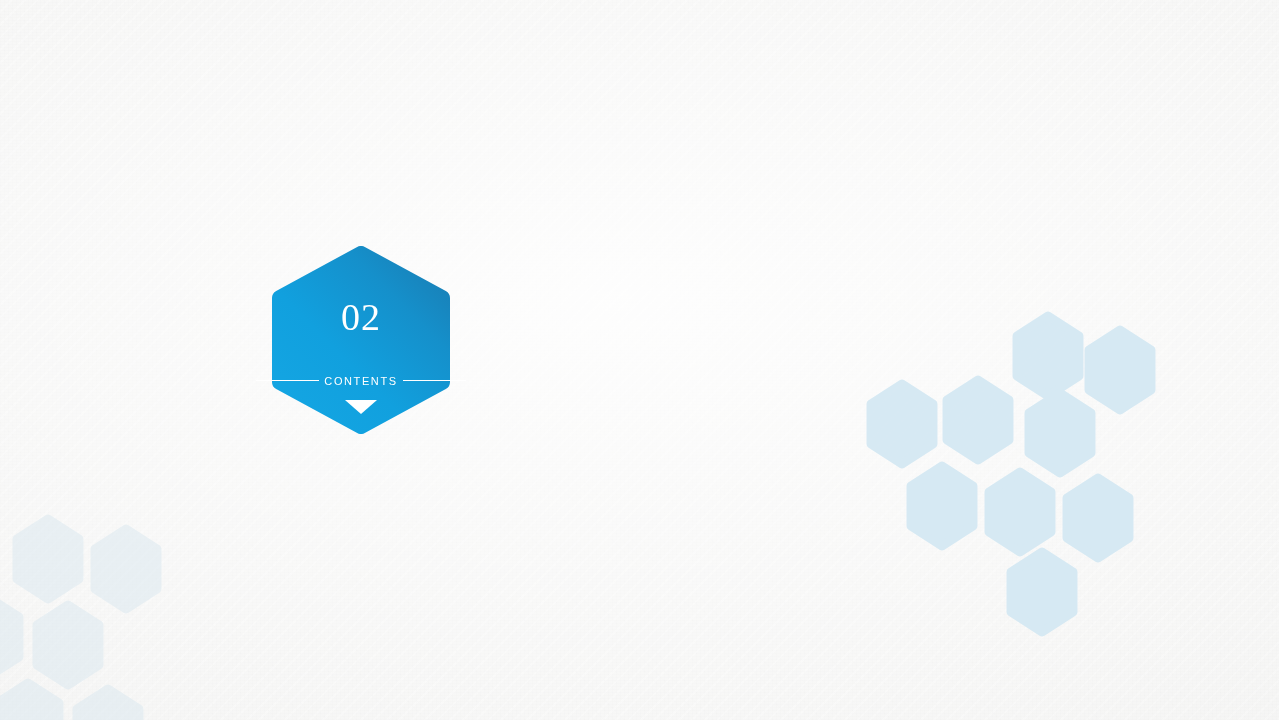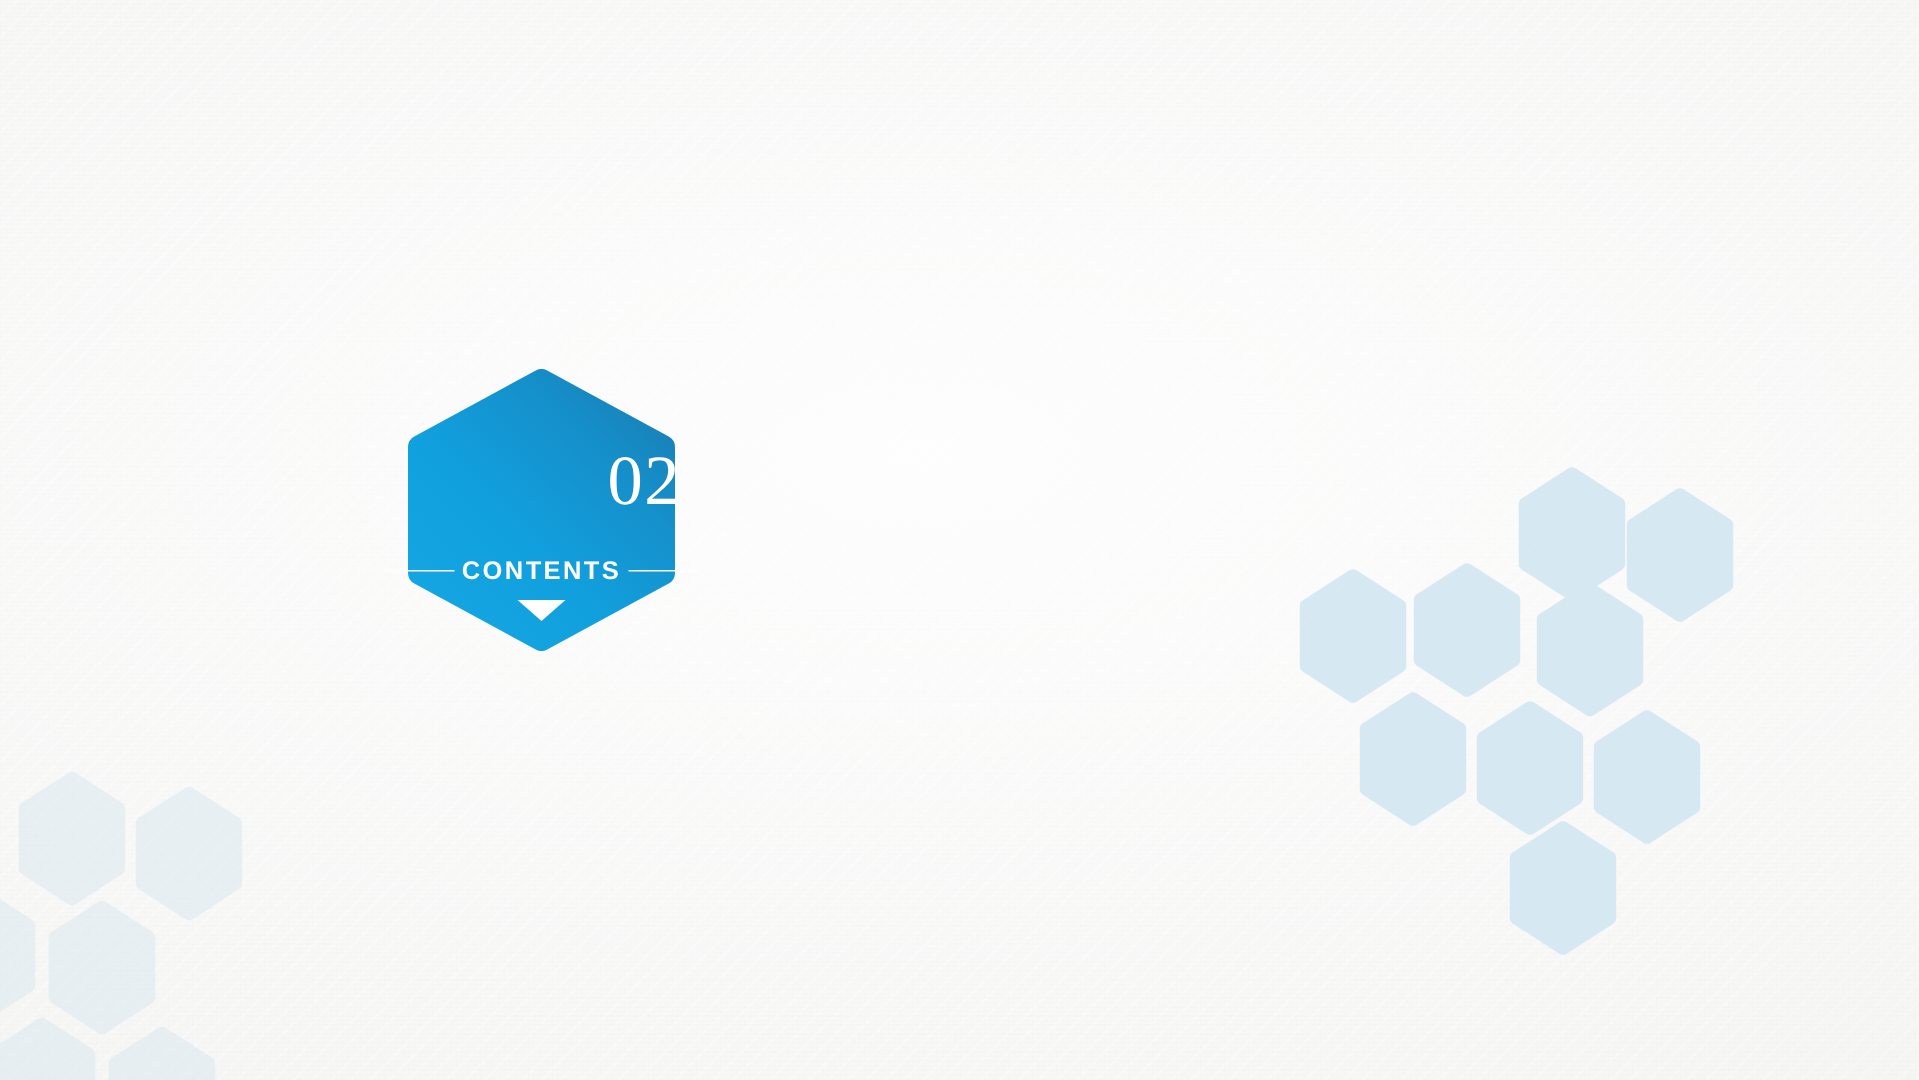--- a/index.html
+++ b/index.html
@@ -52,24 +52,24 @@
     width: 186px;
     height: 188px;
   }
   #badge svg { display: block; width: 100%; height: 100%; }
 
   #badge-number {
     position: absolute;
     left: 0;
     top: 52px;
     width: 186px;
-    text-align: right;
+    text-align: center;
     color: #ffffff;
     font-family: "Liberation Serif", serif;
-    font-size: 47px;
+    font-size: 38px;
     line-height: 1;
     letter-spacing: 1px;
     font-weight: 400;
   }
 
   #badge-rule {
     position: absolute;
     left: -12px;
     top: 124px;
     width: 210px;
@@ -79,22 +79,22 @@
     justify-content: center;
   }
   #badge-rule .rule-line {
     flex: 1 1 auto;
     height: 1px;
     background: #ffffff;
   }
   #badge-label {
     flex: 0 0 auto;
     color: #ffffff;
-    font-size: 17px;
-    font-weight: bold;
+    font-size: 11px;
+    font-weight: normal;
     letter-spacing: 1.6px;
     padding: 0 5px;
     white-space: nowrap;
   }
   #badge-caret {
     position: absolute;
     left: 50%;
     top: 154px;
     margin-left: -16px;
     width: 0;

